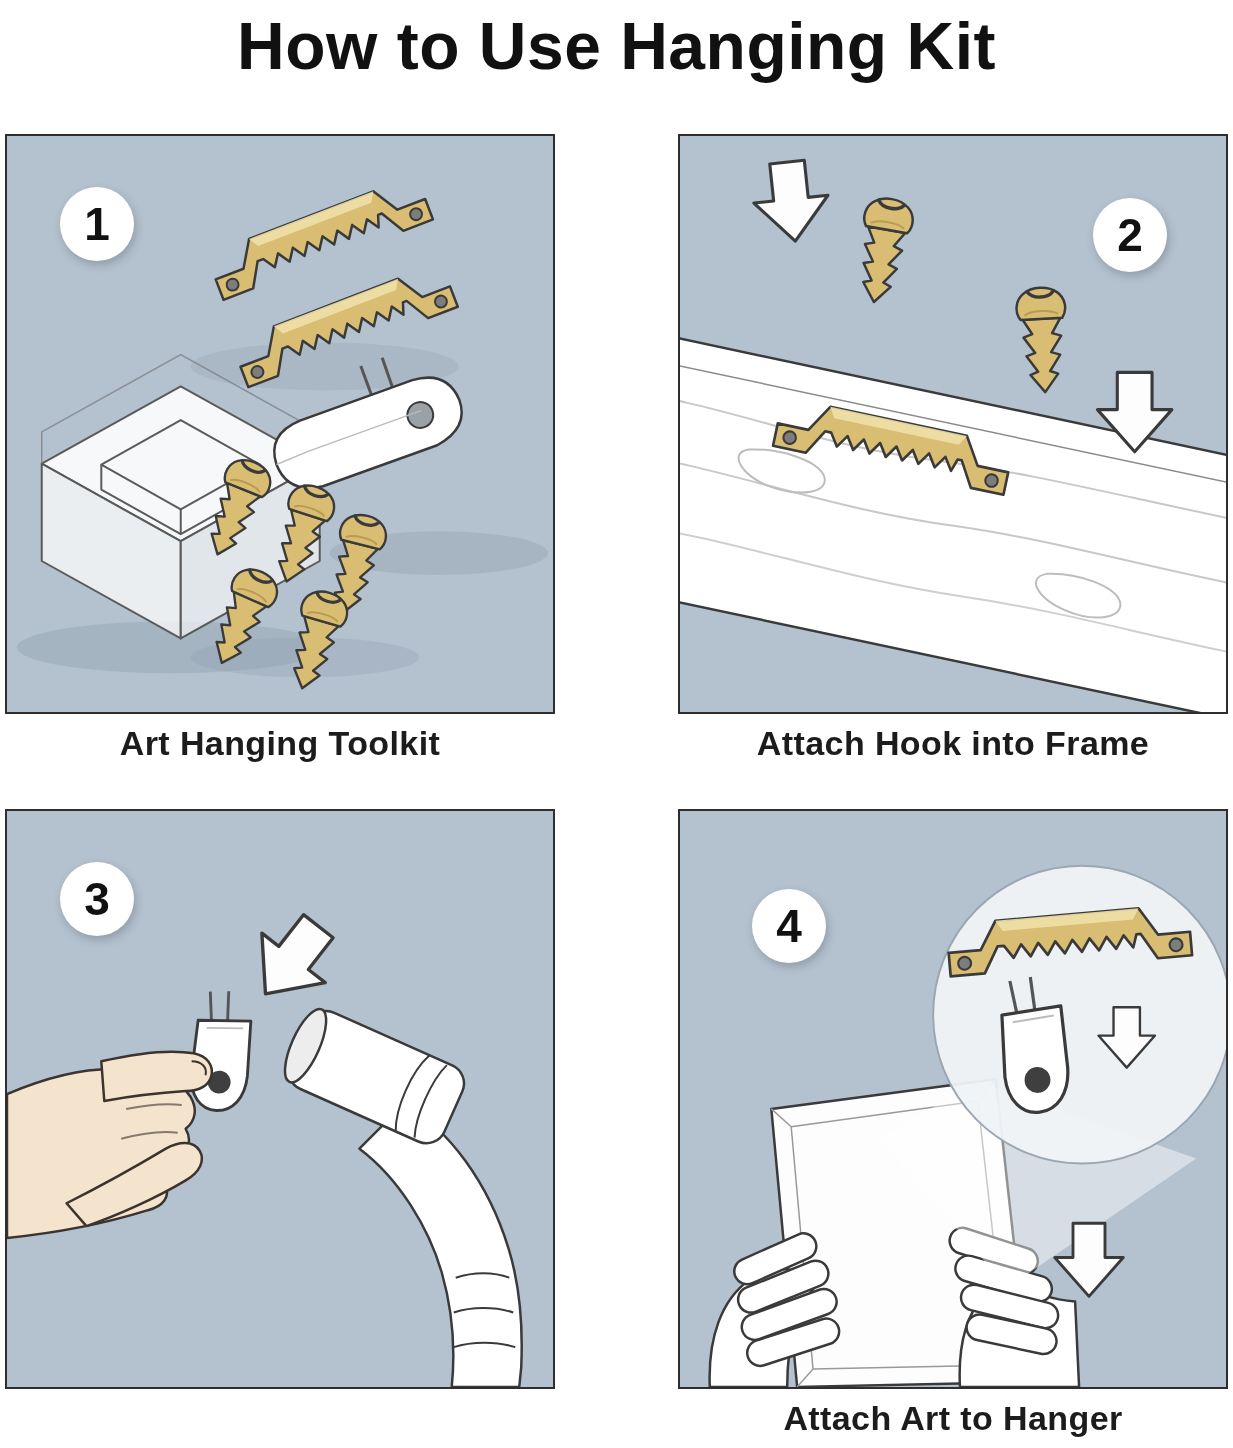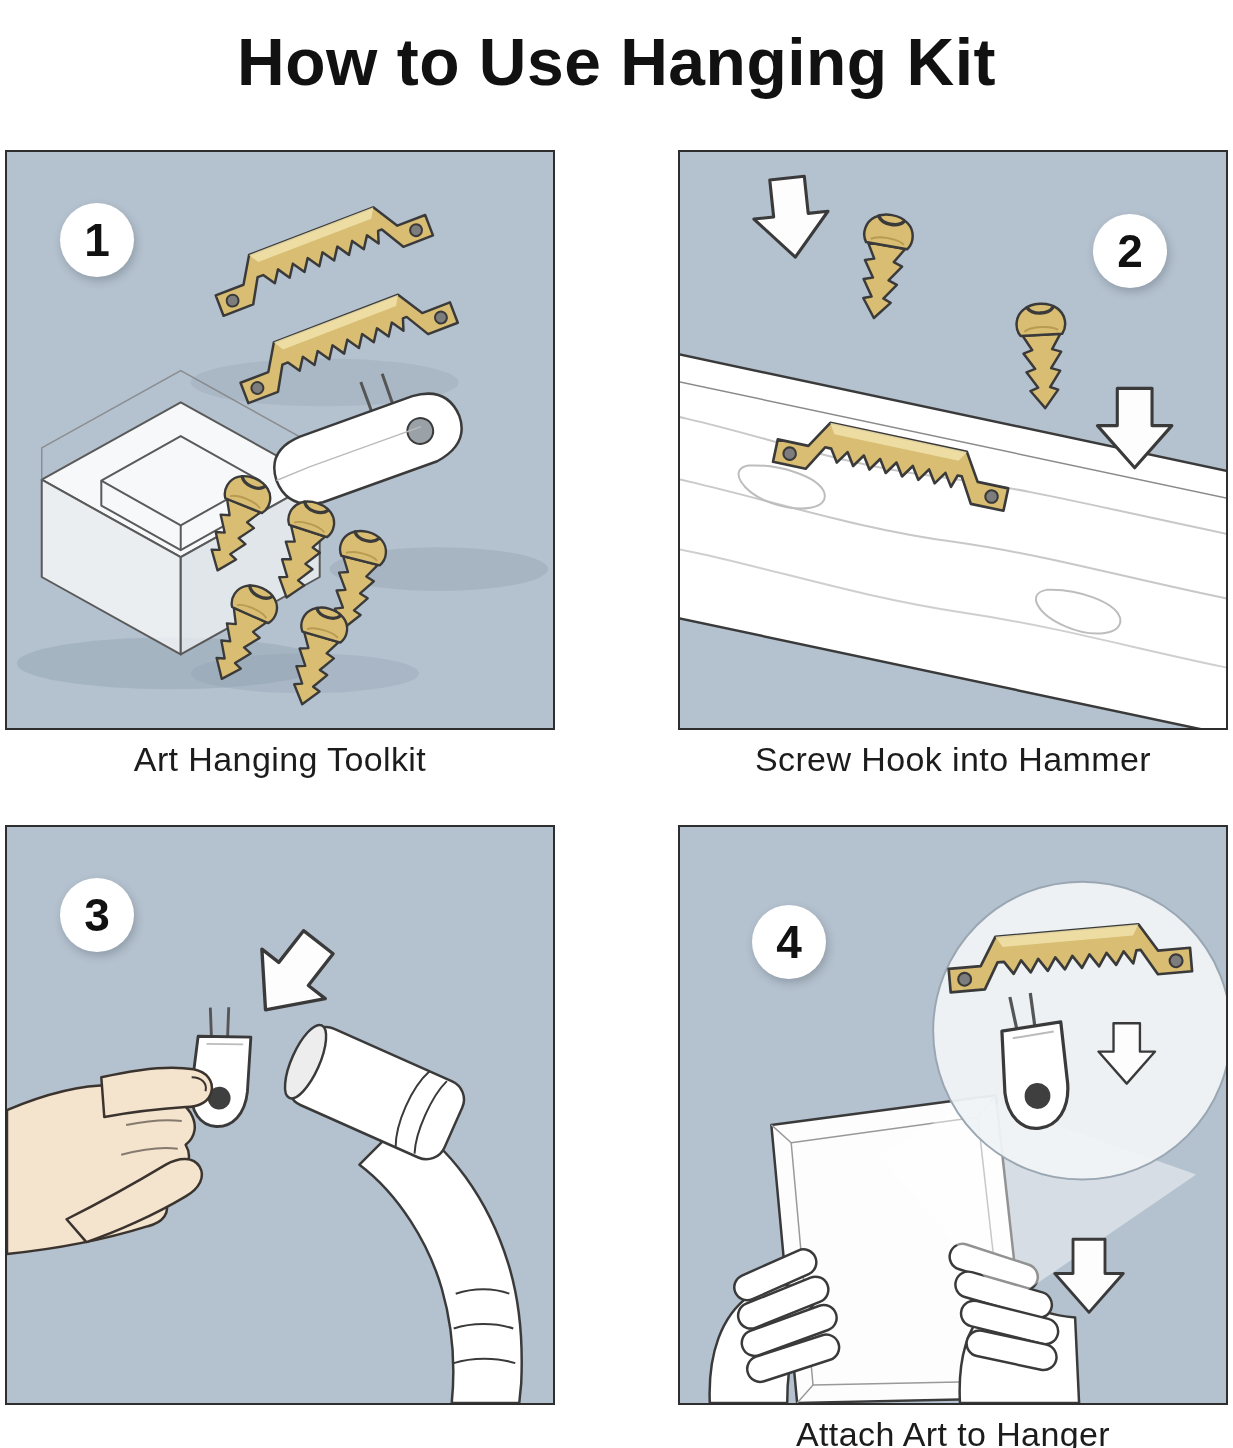--- a/index.html
+++ b/index.html
@@ -4,21 +4,21 @@
 <style>
   * { margin:0; padding:0; box-sizing:border-box; }
   html,body { background:#ffffff; }
   body {
     width:1233px; height:1448px;
     font-family:"Liberation Sans", sans-serif;
     color:#151515; overflow:hidden; position:relative;
   }
   .title {
     text-align:center; font-size:66px; font-weight:600;
-    letter-spacing:0.5px; padding-top:24px; color:#111;
+    letter-spacing:0.5px; padding-top:8px; color:#111;
   }
   .grid {
     display:grid; grid-template-columns:550px 550px;
     justify-content:space-between; row-gap:46px;
     padding:0 5px; margin-top:50px;
   }
   .panel {
     position:relative; width:550px; height:580px;
     background:#b4c1ce; border:2px solid #2e2e2e; overflow:hidden;
   }
@@ -28,21 +28,21 @@
     background:#ffffff; display:flex; align-items:center; justify-content:center;
     font-size:46px; font-weight:700; color:#111; z-index:5;
     box-shadow:2px 4px 8px rgba(40,50,60,0.25);
   }
   .p1 .badge { left:53px; top:51px; }
   .p2 .badge { right:59px; top:62px; }
   .p3 .badge { left:53px; top:51px; }
   .p4 .badge { left:72px; top:78px; }
   .caption {
     text-align:center; font-size:34px; margin-top:10px;
-    color:#1c1c1c; letter-spacing:0.4px; font-weight:400;
+    color:#1c1c1c; letter-spacing:0.4px; font-weight:700;
   }
 </style>
 </head>
 <body>
 
 <svg width="0" height="0" style="position:absolute" aria-hidden="true">
   <defs>
     <g id="sym-sawtooth">
       <path d="M2,32 L32,32 L48,6 L182,6 L198,32 L228,32 L228,54 L196,54 L182,30 L178,30 L174,42 L166,30 L158,42 L150,30 L142,42 L134,30 L126,42 L118,30 L110,42 L102,30 L94,42 L86,30 L78,42 L70,30 L62,42 L54,30 L48,30 L34,54 L2,54 Z" fill="#d8bd72" stroke="#3a3a3a" stroke-width="2.5" stroke-linejoin="round"></path>
       <path d="M48,6 L182,6 L176,16 L54,16 Z" fill="#efe0a8" opacity="0.9"></path>
@@ -132,21 +132,21 @@
 
         <use href="#sym-sawtooth" transform="translate(215,312) rotate(12) scale(1.05) translate(-115,-30)"></use>
 
         <use href="#sym-screw" transform="translate(205,112) rotate(10) translate(-32,-60)"></use>
         <use href="#sym-screw" transform="translate(365,202) rotate(-3) translate(-32,-60)"></use>
 
         <use href="#sym-arrow" transform="translate(112,66) rotate(-6) scale(1.25) translate(-32,-34)"></use>
         <use href="#sym-arrow" transform="translate(458,278) scale(1.25) translate(-32,-34)"></use>
       </svg>
     </div>
-    <figcaption class="caption">Screw Hook into Hammer</figcaption>
+    <figcaption class="caption">Attach Hook into Frame</figcaption>
   </figure>
 
   <figure class="cell">
     <div class="panel p3">
       <div class="badge">
           <span>3</span>
         </div>
       <svg class="art" viewBox="0 0 550 580">
         <use href="#sym-arrow" transform="translate(287,150) rotate(38) scale(1.35) translate(-32,-34)"></use>
 

